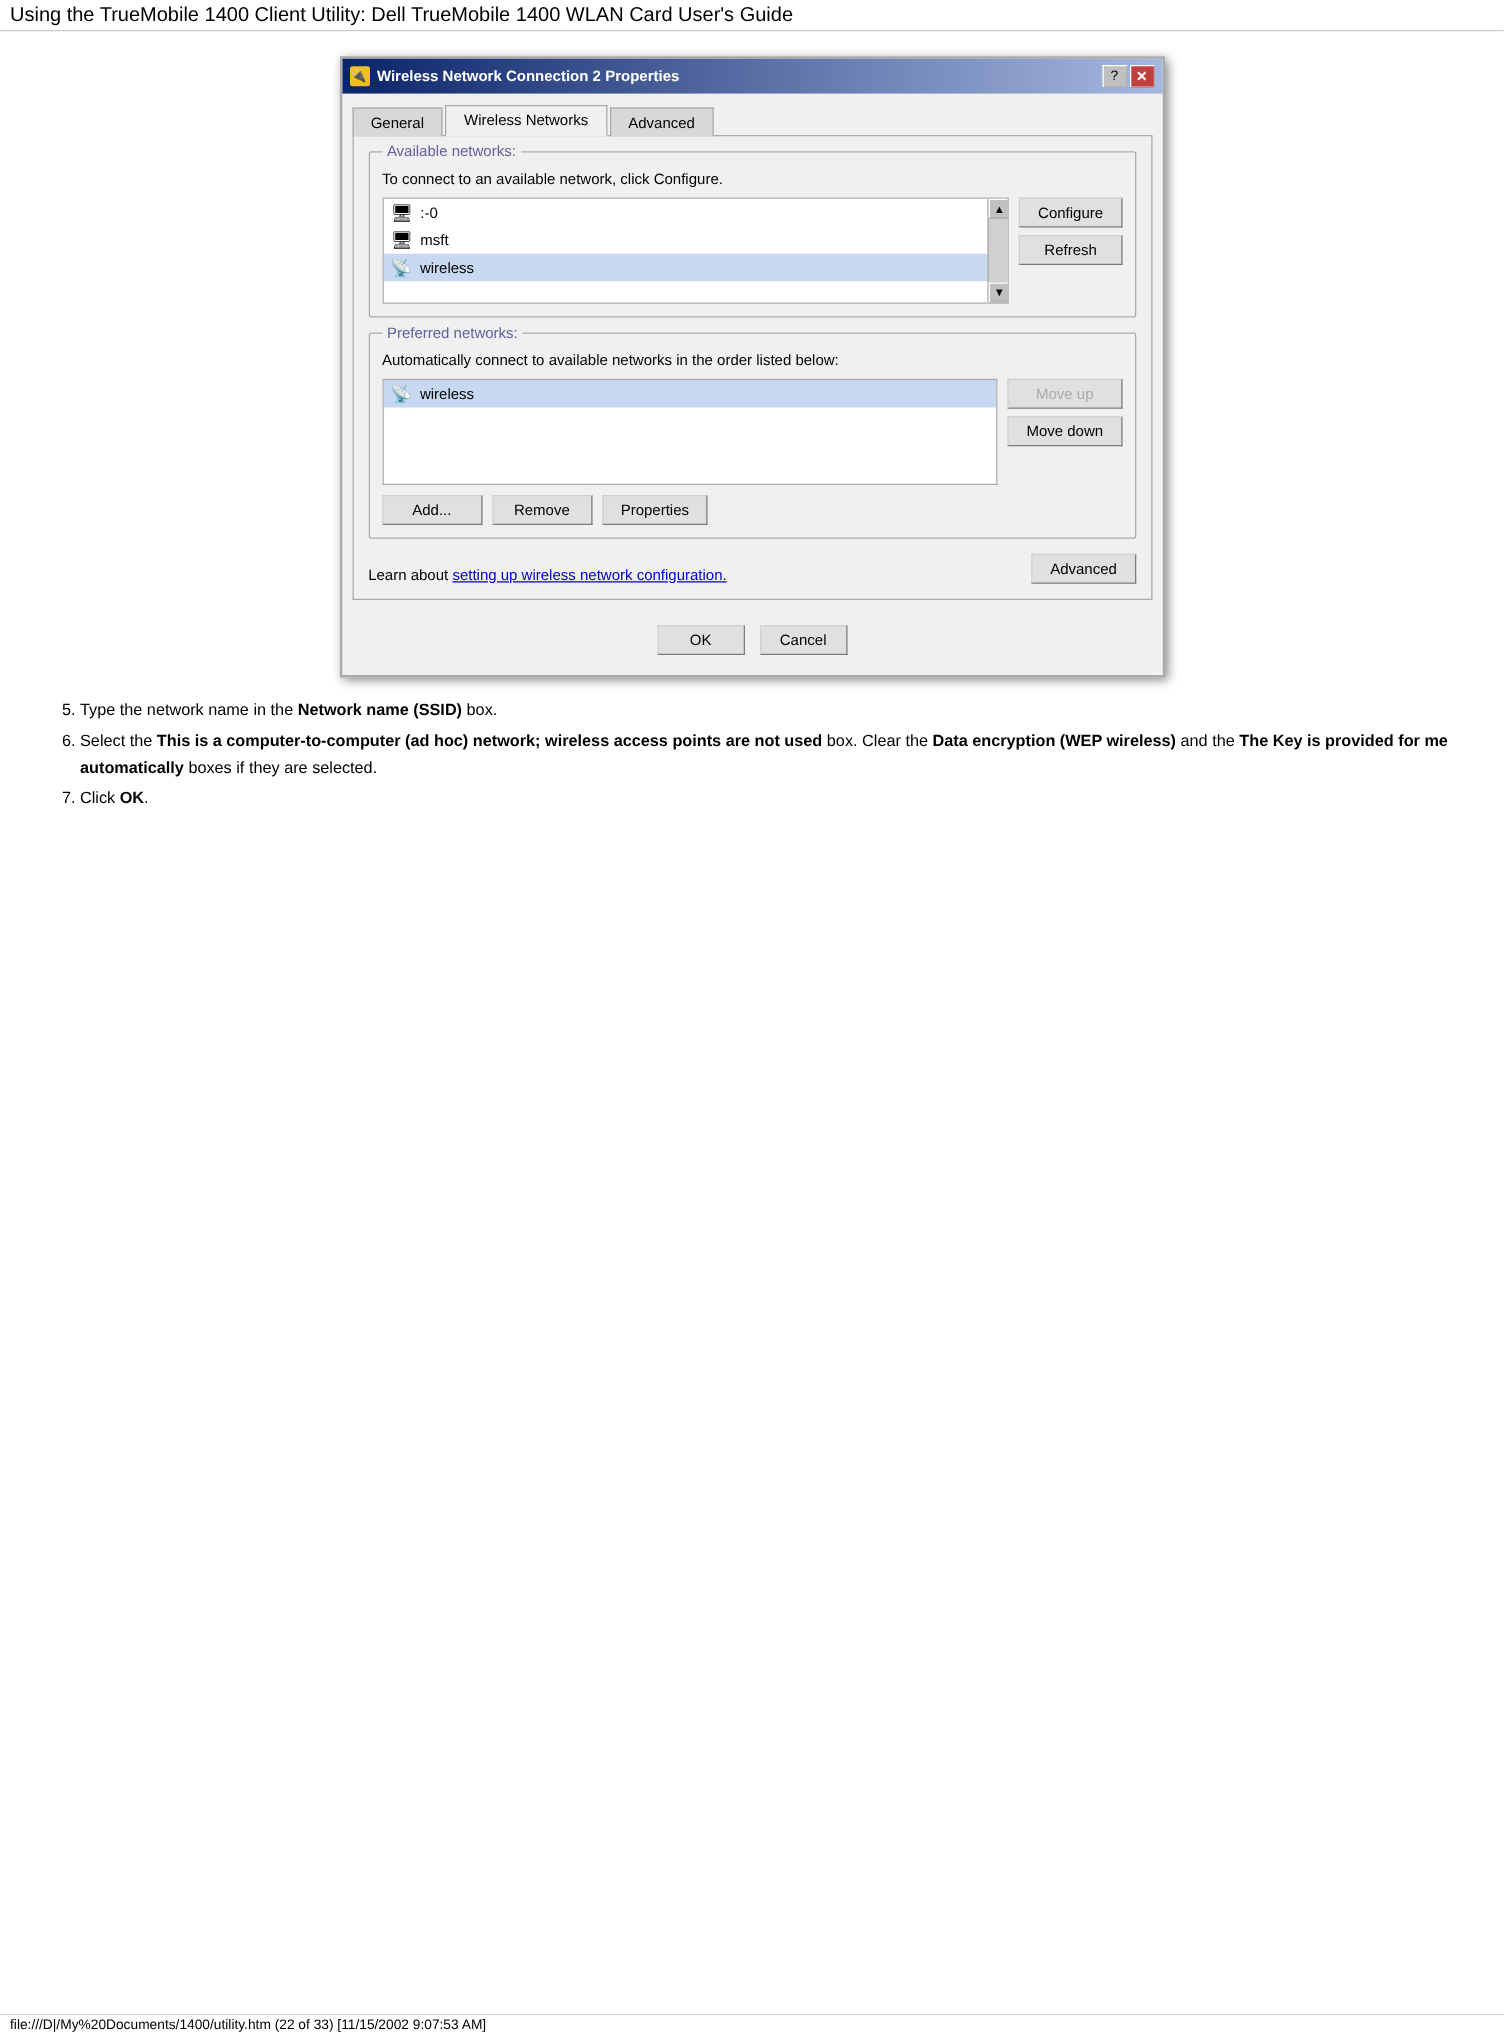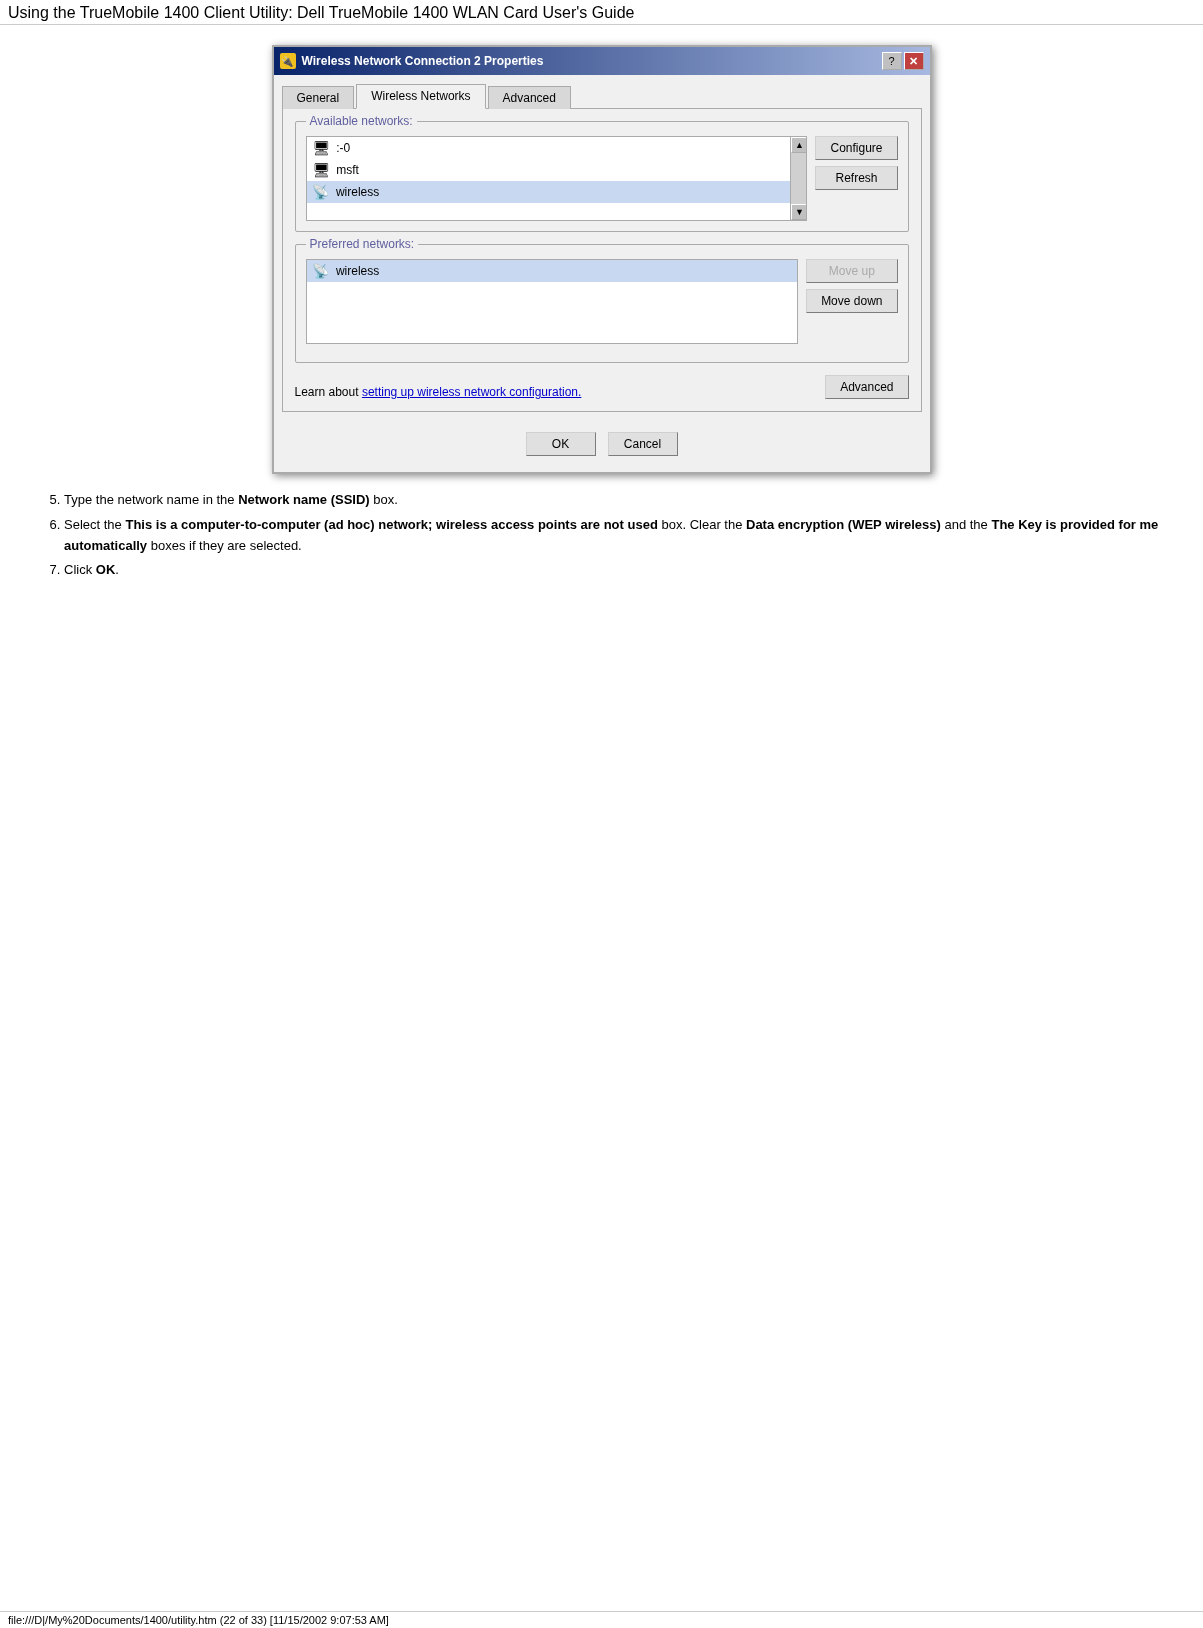--- a/index.html
+++ b/index.html
@@ -361,20 +361,21 @@
         <div class="tab active">Wireless Networks</div>
         <div class="tab">Advanced</div>
       </div>
 
       <div class="dialog-panel">
 
 
         <div class="group-box">
           <span class="group-label">Available networks:</span>
           <div class="group-content">
+            <div class="group-description">To connect to an available network, click Configure.</div>
             <div class="networks-list-row">
               <div class="networks-list-container">
                 <div class="network-item">
                   <span class="network-icon">🖥</span>
                   <span>:-0</span>
                 </div>
                 <div class="network-item">
                   <span class="network-icon">🖥</span>
                   <span>msft</span>
                 </div>
@@ -391,31 +392,37 @@
                 <button class="win-button">Configure</button>
                 <button class="win-button">Refresh</button>
               </div>
             </div>
           </div>
         </div>
 
         <div class="group-box">
           <span class="group-label">Preferred networks:</span>
           <div class="group-content">
+            <div class="group-description">Automatically connect to available networks in the order listed below:</div>
             <div class="preferred-list-row">
               <div class="preferred-list-container">
                 <div class="network-item selected">
                   <span class="network-icon">📡</span>
                   <span>wireless</span>
                 </div>
               </div>
               <div class="preferred-side-buttons">
                 <button class="win-button disabled" disabled="">Move up</button>
                 <button class="win-button">Move down</button>
               </div>
+            </div>
+            <div class="bottom-buttons-row">
+              <button class="win-button">Add...</button>
+              <button class="win-button">Remove</button>
+              <button class="win-button">Properties</button>
             </div>
           </div>
         </div>
 
         <div class="learn-advanced-row">
           <div class="learn-text">
             <span>Learn about</span>
             <a href="#">setting up wireless network configuration.</a>
           </div>
           <button class="win-button">Advanced</button>

